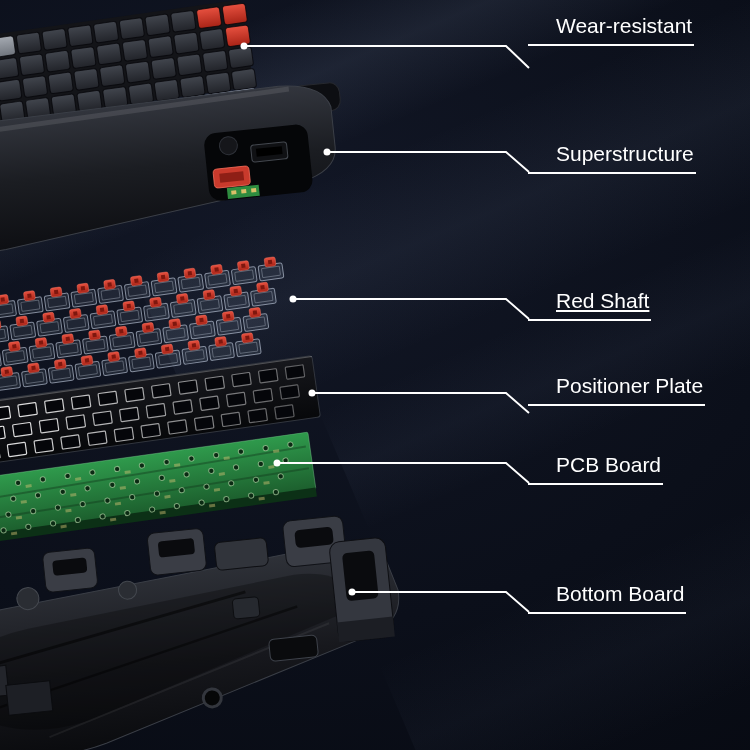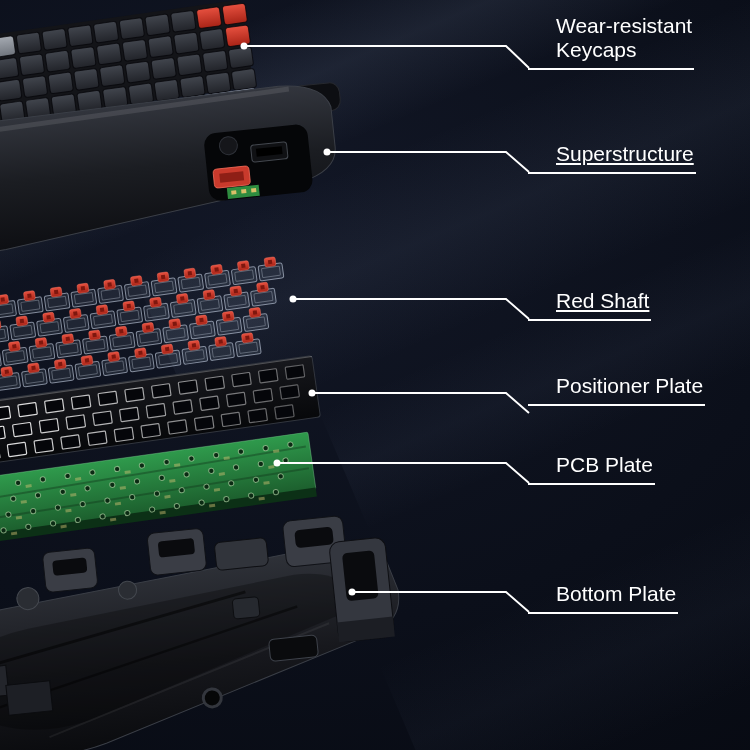--- a/index.html
+++ b/index.html
@@ -13,21 +13,21 @@
     background:linear-gradient(180deg, rgba(150,170,205,0) 0%, rgba(150,170,205,0.07) 50%, rgba(150,170,205,0) 100%);}
   .band3{width:1100px;height:130px;left:300px;top:190px;transform:rotate(-23deg);
     background:linear-gradient(180deg, rgba(140,160,200,0) 0%, rgba(140,160,200,0.05) 50%, rgba(140,160,200,0) 100%);}
   .band4{width:800px;height:170px;left:380px;top:500px;transform:rotate(-23deg);
     background:linear-gradient(180deg, rgba(140,160,200,0) 0%, rgba(140,160,200,0.04) 50%, rgba(140,160,200,0) 100%);}
   #scene{position:absolute;left:0;top:0;}
   .label{position:absolute;left:528px;color:#ffffff;font-size:21px;line-height:24px;
     padding:0 2px 6px 28px;border-bottom:2px solid #ffffff;white-space:nowrap;}
   .label .ln{display:block;}
   #label-0{top:14px;}
-  #label-1{top:142px;text-decoration:underline;}
+  #label-1{top:142px;}
   #label-2{top:289px;text-decoration:underline;}
   #label-3{top:374px;}
   #label-4{top:453px;}
   #label-5{top:582px;}
 </style>
 </head>
 <body>
 
 <div class="stage">
   <div class="band band1"></div>
@@ -378,21 +378,20 @@
         <circle cx="312" cy="393" r="3.5"></circle>
         <circle cx="277" cy="463" r="3.5"></circle>
         <circle cx="352" cy="592" r="3.5"></circle>
       </g>
     </g>
   </svg>
 
   <div>
     <div class="label" id="label-0">
       <span class="ln">Wear-resistant</span>
-      <span class="ln">Keycaps</span>
     </div>
     <div class="label" id="label-1">Superstructure</div>
     <div class="label" id="label-2">Red Shaft</div>
     <div class="label" id="label-3">Positioner Plate</div>
-    <div class="label" id="label-4">PCB Plate</div>
-    <div class="label" id="label-5">Bottom Plate</div>
+    <div class="label" id="label-4">PCB Board</div>
+    <div class="label" id="label-5">Bottom Board</div>
   </div>
 </div>
 
 </body></html>

